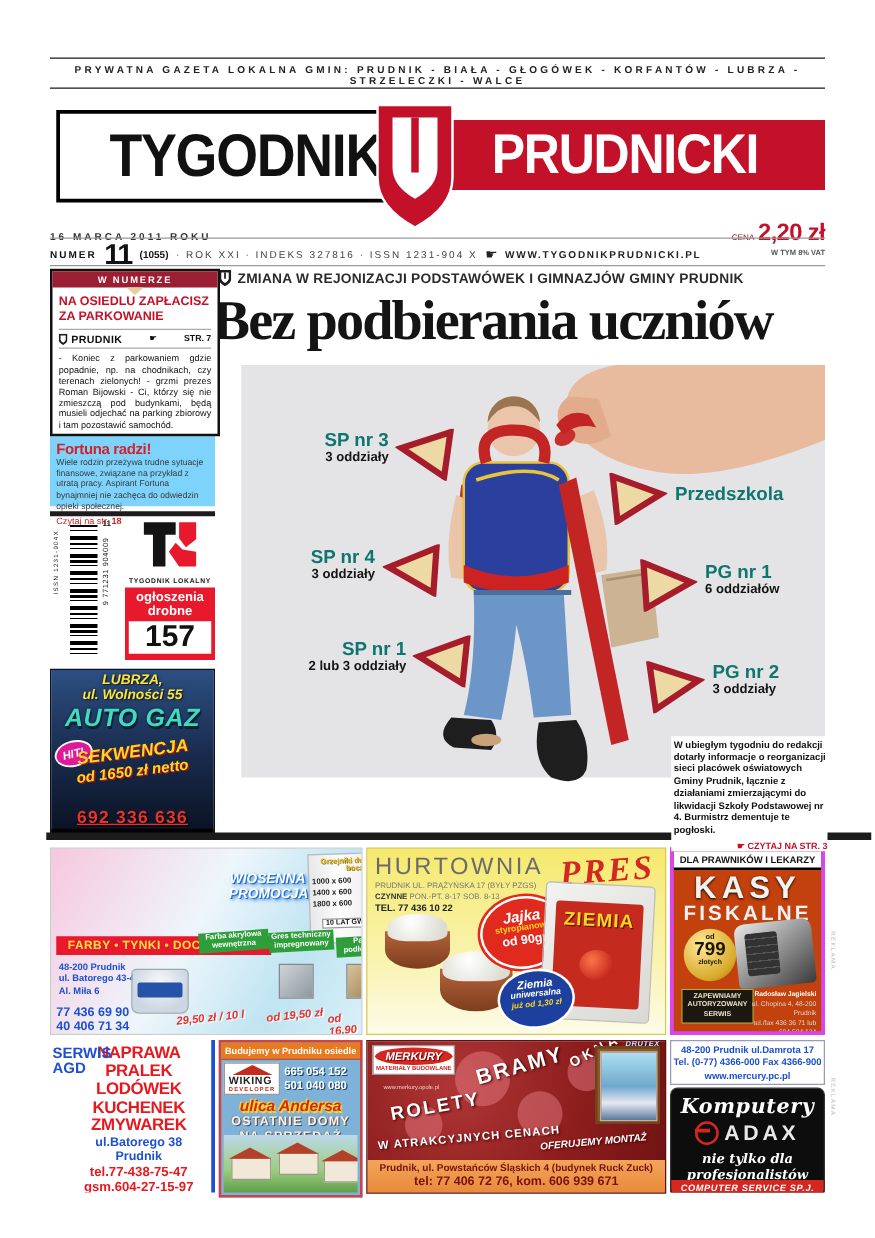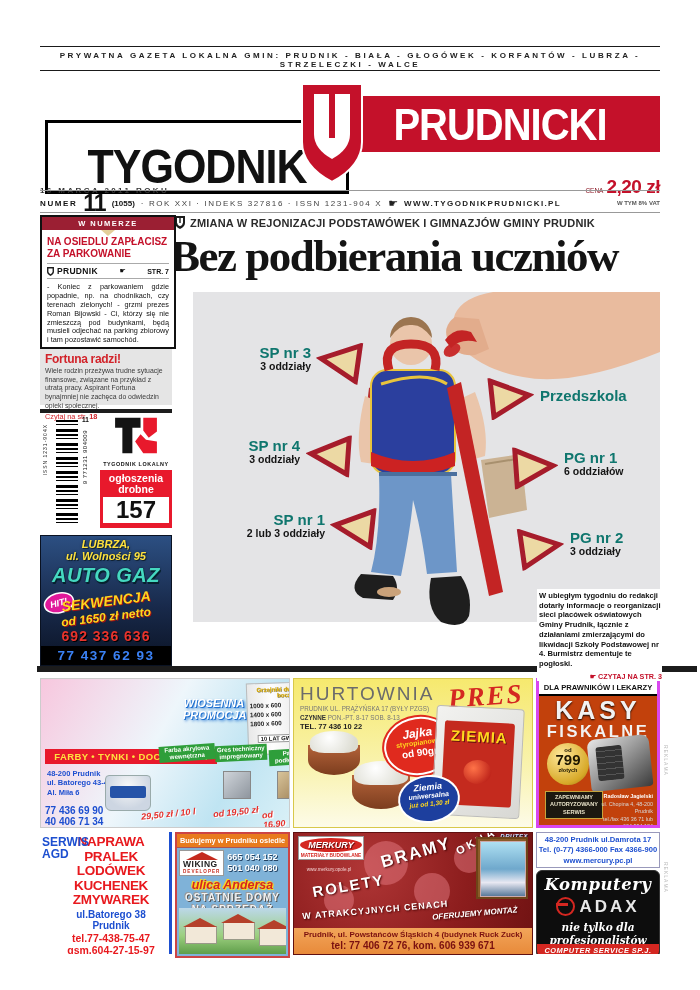--- a/index.html
+++ b/index.html
@@ -4,21 +4,21 @@
 <style>
   html,body{margin:0;padding:0;background:#fff;}
   #page{position:relative;width:700px;height:990px;background:#fff;overflow:hidden;
         font-family:"Liberation Sans",sans-serif;color:#111;}
   .abs{position:absolute;}
   .hline{position:absolute;height:1px;background:#1a1a1a;}
   
   .topline{left:40px;right:40px;top:51px;text-align:center;font-size:8px;font-weight:700;
            letter-spacing:2.6px;color:#222;}
   .mast-white{left:45px;top:88px;width:298px;height:68px;background:#fff;border:3px solid #000;
-              display:flex;align-items:flex-end;justify-content:center;margin-top:32px;}
+              display:flex;align-items:center;justify-content:center;}
   .mast-white span{font-family:"Liberation Sans",sans-serif;font-weight:900;font-size:43px;
               letter-spacing:-1px;transform:scaleY(1.12);color:#111;}
   .mast-red{left:340px;top:96px;width:320px;height:56px;background:#c4112a;
             display:flex;align-items:center;justify-content:center;}
   .mast-red span{color:#fff;font-weight:900;font-size:40px;letter-spacing:-1px;transform:scaleY(1.12);}
   .shield-wrap{left:300px;top:84px;width:64px;height:100px;z-index:5;}
   .daterow{left:40px;right:40px;top:176px;height:16px;display:flex;align-items:baseline;}
   .date{font-size:8px;font-weight:700;letter-spacing:2.4px;color:#333;}
   .price-lbl{font-size:6.5px;color:#8a1422;margin-right:3px;}
   .price{font-size:19px;font-weight:900;color:#c4112a;letter-spacing:-0.5px;}
@@ -41,21 +41,21 @@
   .wnum-head span{color:#fff;font-size:7.5px;font-weight:800;letter-spacing:1.5px;}
   .wnum-tri{position:absolute;left:50%;top:13px;margin-left:-7px;width:0;height:0;
             border-left:7px solid transparent;border-right:7px solid transparent;border-top:6px solid #e3cf9a;}
   .wnum-body{padding:6px 5px 3px 5px;}
   .wnum-title{color:#c4112a;font-size:10px;font-weight:800;line-height:1.15;}
   .wnum-meta{display:flex;align-items:center;gap:3px;border-top:1px solid #aaa;border-bottom:1px solid #aaa;
              margin:4px 0;padding:2px 0;}
   .wnum-meta .brand{font-size:8.5px;font-weight:900;letter-spacing:0.3px;}
   .wnum-meta .str{font-size:7px;font-weight:700;margin-left:auto;}
   .wnum-text{font-size:7.3px;line-height:1.22;text-align:justify;color:#111;}
-  .fortuna{left:40px;top:348px;width:132px;height:57px;background:#e5e5e5;padding:4px 5px;box-sizing:border-box;}
+  .fortuna{left:40px;top:348px;width:132px;height:57px;background:#7dd3fc;padding:4px 5px;box-sizing:border-box;}
   .fortuna-title{color:#d2232a;font-size:12px;font-weight:900;letter-spacing:-0.3px;}
   .fortuna-text{font-size:6.9px;line-height:1.25;color:#3a3a3a;margin-top:1px;}
   .fortuna-more{font-size:7.3px;color:#d2232a;margin-top:2px;}
   .fortuna-more b{font-weight:900;}
   .ldivider{left:40px;top:409px;width:132px;height:4px;background:#1d1d1d;}
   
   .barcode-zone{left:42px;top:416px;width:58px;height:112px;}
   .issn-vert{position:absolute;left:0;top:8px;font-size:5px;color:#222;writing-mode:vertical-rl;
              transform:rotate(180deg);letter-spacing:1px;}
   .bars{position:absolute;left:14px;top:4px;width:22px;height:104px;
@@ -74,21 +74,21 @@
   .ag-loc{color:#ffe23e;font-size:11px;font-weight:900;font-style:italic;line-height:1.05;margin-top:3px;
           text-shadow:1px 1px 0 #123,0 0 3px #123;}
   .ag-title{color:#45d8c0;font-size:20px;font-weight:900;font-style:italic;letter-spacing:0.5px;margin-top:2px;
             text-shadow:1px 2px 0 #06222e,0 0 2px #06222e;}
   .ag-hit{position:absolute;left:4px;top:58px;background:#e0189a;color:#fff;font-size:9px;font-weight:900;
           font-style:italic;padding:4px 5px;border-radius:50%;transform:rotate(-14deg);box-shadow:0 0 0 1.5px #fff;}
   .ag-sek{color:#ffd71e;font-size:14px;font-weight:900;font-style:italic;transform:rotate(-7deg);margin-top:6px;
           text-shadow:1px 1px 0 #a11;}
   .ag-net{color:#ffd71e;font-size:12px;font-weight:900;font-style:italic;transform:rotate(-7deg);
           text-shadow:1px 1px 0 #a11;margin-top:1px;}
-  .ag-ph1{color:#e8332c;font-size:14px;font-weight:900;letter-spacing:1px;margin-top:4px;text-shadow:1px 1px 0 #000;}
+  .ag-ph1{color:#e8332c;font-size:14px;font-weight:900;letter-spacing:1px;margin-top:21px;text-shadow:1px 1px 0 #000;text-decoration:underline;}
   .ag-ph2{background:#000;color:#3b82f6;font-size:13.5px;font-weight:900;letter-spacing:1.5px;padding:2px 0;margin-top:2px;}
   
   .photo{left:193px;top:292px;width:467px;height:330px;background:#e4e4e6;}
   .ptr-name{font-size:15px;font-weight:900;color:#0f766e;line-height:1.0;}
   .ptr-sub{font-size:10.5px;font-weight:800;color:#141414;line-height:1.15;}
   .ptr-left{text-align:right;}
   .teaser{left:537px;top:589px;width:123px;background:#fff;padding:2px 0 0 2px;z-index:4;}
   .teaser-text{font-size:7.6px;font-weight:700;line-height:1.28;text-align:left;color:#111;}
   .teaser-more{margin-top:3px;text-align:right;color:#c4112a;font-size:7.2px;font-weight:800;}
   .bigdivider{left:37px;top:666px;width:660px;height:6px;background:#1c1c1c;}
@@ -318,21 +318,21 @@
     <div class="tl-label">TYGODNIK LOKALNY</div>
   </div>
   <div class="abs ogl">
     <div class="ogl-t">ogłoszenia drobne</div>
     <div class="ogl-n">157</div>
   </div>
 
   <div class="abs autogaz ad">
     <div class="ag-loc">
       <div>LUBRZA,</div>
-      <div>ul. Wolności 95</div>
+      <div>ul. Wolności 55</div>
     </div>
     <div class="ag-title">AUTO GAZ</div>
     <div class="ag-hit">HIT!</div>
     <div class="ag-sek">SEKWENCJA</div>
     <div class="ag-net">od 1650 zł netto</div>
     <div class="ag-ph1">692 336 636</div>
     <div class="ag-ph2">77 437 62 93</div>
   </div>
 
   <div class="abs photo"></div>

